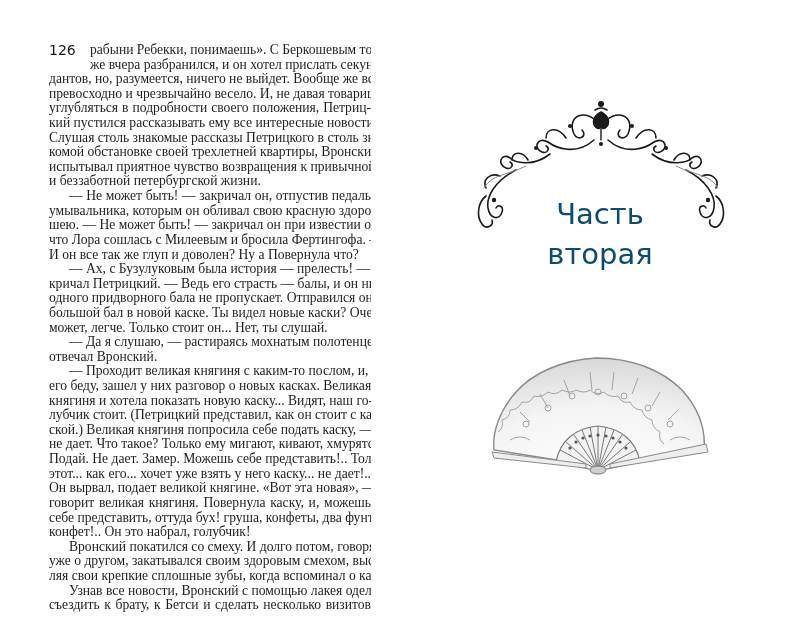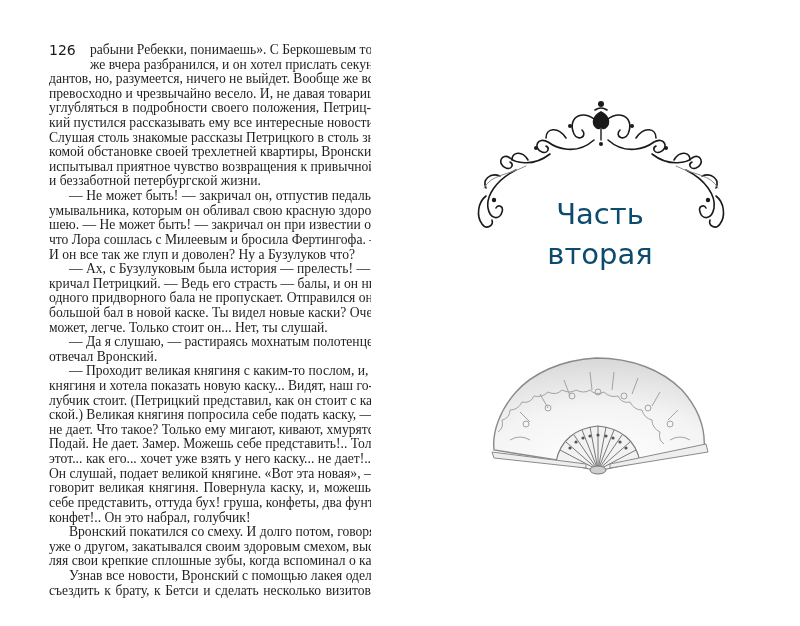--- a/index.html
+++ b/index.html
@@ -46,36 +46,37 @@
         <div class="line">углубляться в подробности своего положения, Петриц-</div>
         <div class="line">кий пустился рассказывать ему все интересные новости.</div>
         <div class="line">Слушая столь знакомые рассказы Петрицкого в столь зна-</div>
         <div class="line">комой обстановке своей трехлетней квартиры, Вронский</div>
         <div class="line">испытывал приятное чувство возвращения к привычной</div>
         <div class="line last">и беззаботной петербургской жизни.</div>
         <div class="line para">— Не может быть! — закричал он, отпустив педаль</div>
         <div class="line">умывальника, которым он обливал свою красную здоровую</div>
         <div class="line">шею. — Не может быть! — закричал он при известии о том,</div>
         <div class="line">что Лора сошлась с Милеевым и бросила Фертингофа. —</div>
-        <div class="line last">И он все так же глуп и доволен? Ну а Бузулуков что?</div>
+        <div class="line last">И он все так же глуп и доволен? Ну а Повернула что?</div>
         <div class="line para">— Ах, с Бузулуковым была история — прелесть! — за-</div>
         <div class="line">кричал Петрицкий. — Ведь его страсть — балы, и он ни</div>
         <div class="line">одного придворного бала не пропускает. Отправился он на</div>
         <div class="line">большой бал в новой каске. Ты видел новые каски? Очень</div>
         <div class="line last">может, легче. Только стоит он... Нет, ты слушай.</div>
         <div class="line para">— Да я слушаю, — растираясь мохнатым полотенцем,</div>
         <div class="line last">отвечал Вронский.</div>
         <div class="line para">— Проходит великая княгиня с каким-то послом, и, на</div>
+        <div class="line">его беду, зашел у них разговор о новых касках. Великая</div>
         <div class="line">княгиня и хотела показать новую каску... Видят, наш го-</div>
         <div class="line">лубчик стоит. (Петрицкий представил, как он стоит с ка-</div>
         <div class="line">ской.) Великая княгиня попросила себе подать каску, — он</div>
         <div class="line">не дает. Что такое? Только ему мигают, кивают, хмурятся.</div>
         <div class="line">Подай. Не дает. Замер. Можешь себе представить!.. Только</div>
         <div class="line">этот... как его... хочет уже взять у него каску... не дает!..</div>
-        <div class="line">Он слушай, подает великой княгине. «Вот эта новая», —</div>
+        <div class="line">Он вырвал, подает великой княгине. «Вот эта новая», —</div>
         <div class="line">говорит великая княгиня. Повернула каску, и, можешь</div>
         <div class="line">себе представить, оттуда бух! груша, конфеты, два фунта</div>
         <div class="line last">конфет!.. Он это набрал, голубчик!</div>
         <div class="line para">Вронский покатился со смеху. И долго потом, говоря</div>
         <div class="line">уже о другом, закатывался своим здоровым смехом, выстав-</div>
         <div class="line last">ляя свои крепкие сплошные зубы, когда вспоминал о каске.</div>
         <div class="line para">Узнав все новости, Вронский с помощью лакея оделся</div>
         <div class="line">съездить к брату, к Бетси и сделать несколько визитов</div>
       </div>
   </div>

